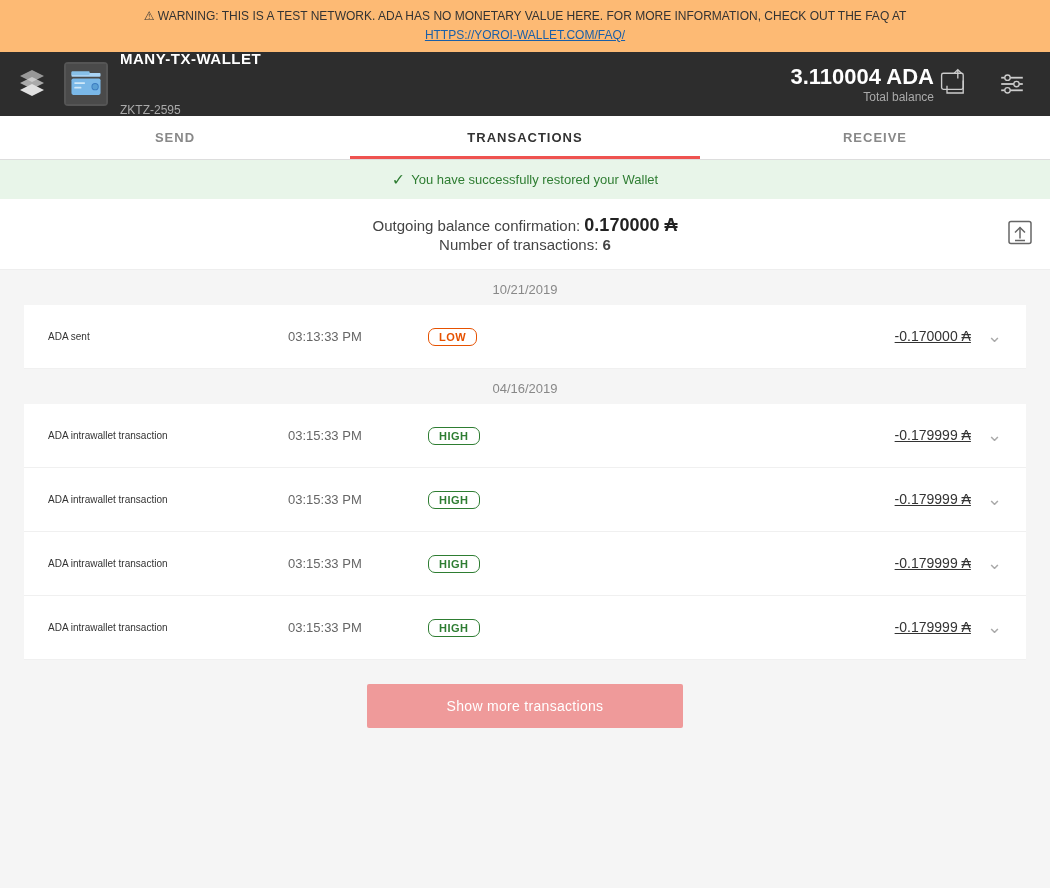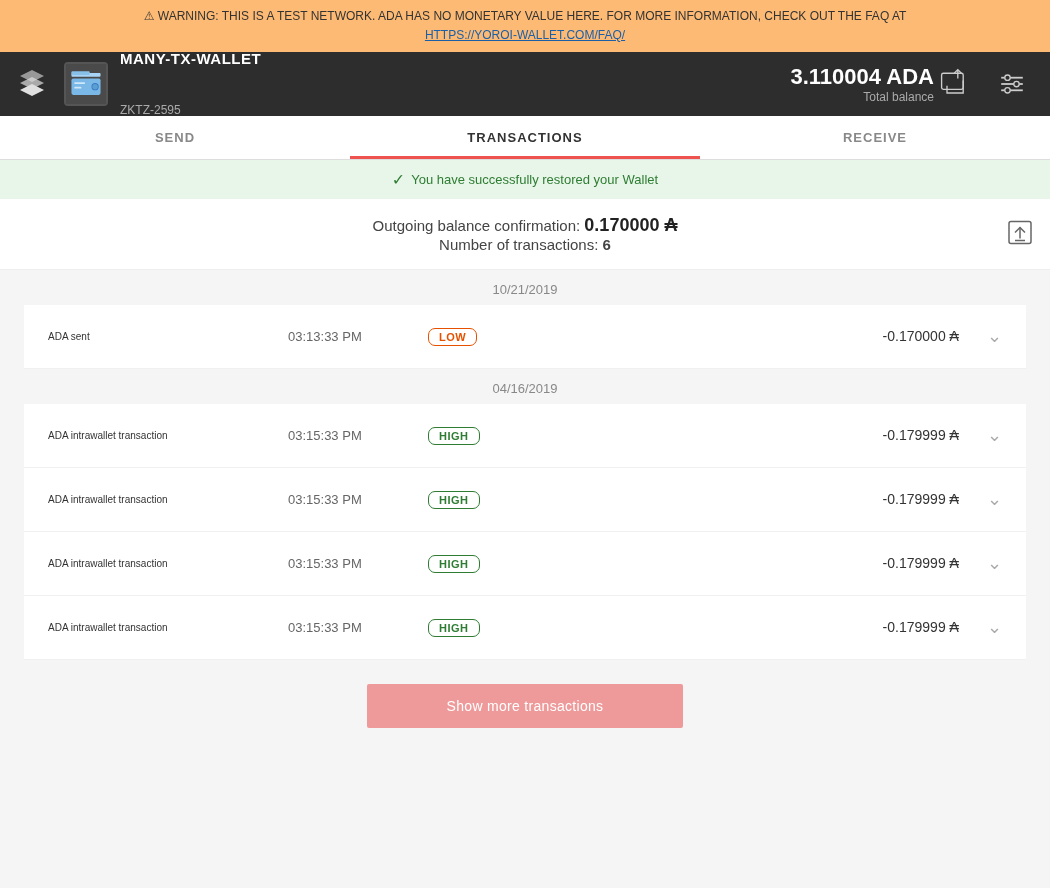--- a/index.html
+++ b/index.html
@@ -224,21 +224,22 @@
     .badge-high {
       color: #2e7d32;
       border-color: #2e7d32;
       background: transparent;
     }
     .tx-spacer { flex: 1; }
     .tx-amount {
       font-size: 14px;
       color: #333;
       font-weight: 500;
-      margin-right: 28px;
+      margin-right: 16px;
+      text-decoration: underline;
     }
     .tx-chevron {
       color: #aaa;
       cursor: pointer;
       font-size: 18px;
     }
 
     
     .show-more-container {
       display: flex;

